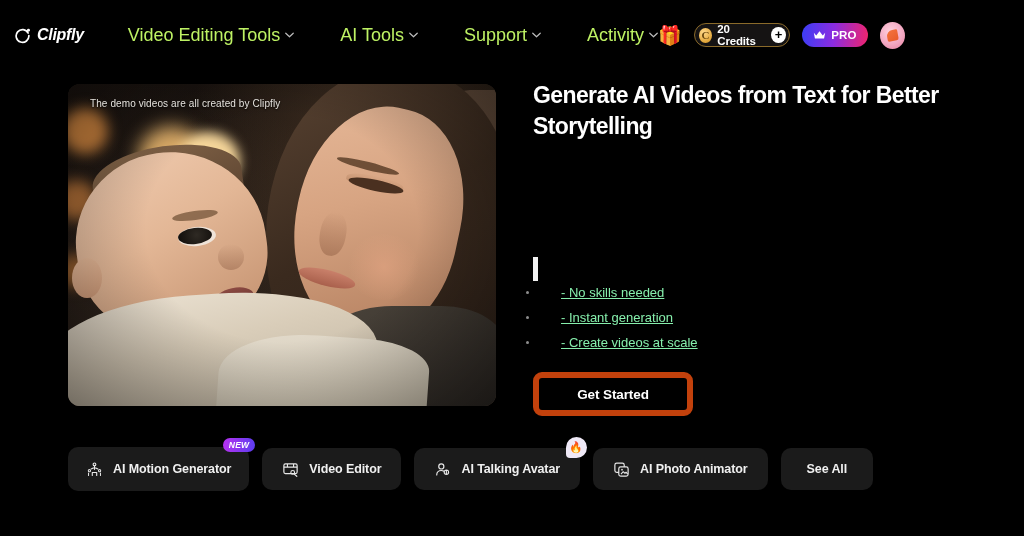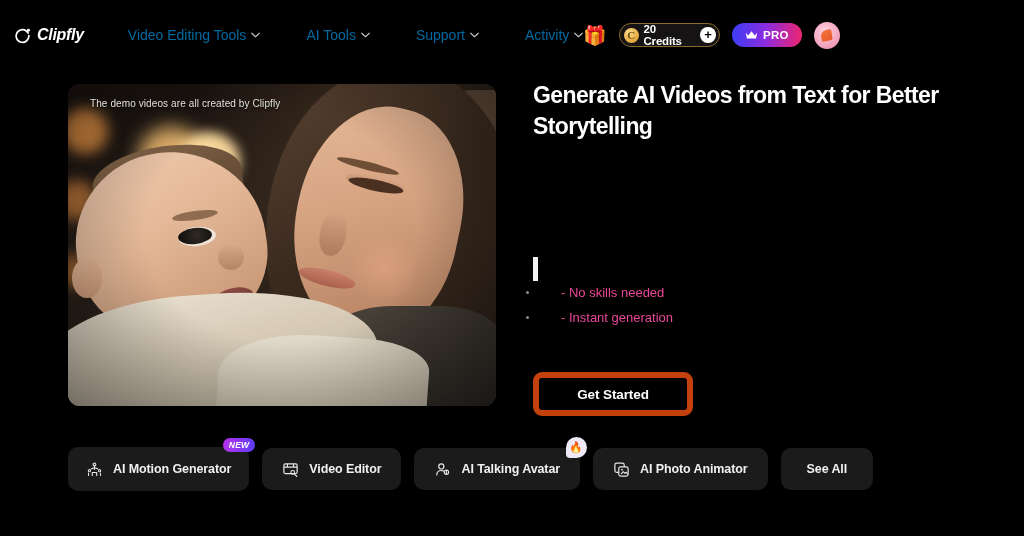--- a/index.html
+++ b/index.html
@@ -18,21 +18,21 @@
   }
   .brand{ display:flex; align-items:center; gap:6px; margin-left:14px; }
   .brand-logo{ width:17px; height:17px; display:block; }
   .brand-name{
     font-size:16px; font-weight:bold; font-style:italic; letter-spacing:-.3px;
     color:#fff;
   }
   .nav-links{ display:flex; align-items:center; margin-left:44px; }
   .nav-item{
     display:flex; align-items:center; gap:5px;
-    font-size:14px; color:#0369a1; cursor:pointer; white-space:nowrap;
+    font-size:18px; color:#bef264; cursor:pointer; white-space:nowrap;
   }
   .nav-item + .nav-item{ margin-left:46px; }
   .chev{ width:9px; height:6px; display:block; opacity:.85; }
 
   .nav-right{ margin-left:auto; display:flex; align-items:center; gap:12px; margin-right:12px; }
 
   .gift{ font-size:19px; line-height:1; cursor:pointer; }
 
   .credits{
     display:flex; align-items:center; gap:5px;
@@ -212,21 +212,21 @@
     font-size:23px; line-height:1.35; font-weight:bold; color:#ffffff;
     letter-spacing:-.6px;
   }
   .caret{
     position:absolute; left:0px; top:177px; width:5px; height:24px; background:#f2f2f2;
   }
   .bullets{ position:absolute; left:0px; top:200px; list-style:none; }
   .bullet{
     position:relative; display:flex; align-items:center;
     height:25px; padding-left:28px;
-    font-size:13px; color:#ec4899;
+    font-size:13px; color:#86efac;text-decoration:underline;
   }
   .bullet::before{
     content:""; position:absolute; left:-7px; top:11px;
     width:3px; height:3px; border-radius:50%; background:#8d8d8d;
   }
   .btn-start{
     position:absolute; left:0px; top:292px; width:160px; height:44px;
     border:6px solid #c2410c; border-radius:9px; background:transparent;
     color:#fff; font-size:13.5px; font-weight:bold; letter-spacing:-.1px;
     font-family:"Liberation Sans", sans-serif; cursor:pointer;
@@ -364,20 +364,21 @@
   </div>
 
   <div class="hero-text">
     <h1 class="headline">Generate AI Videos from Text for Better Storytelling</h1>
 
     <div class="caret"></div>
 
     <ul class="bullets">
       <li class="bullet">- No skills needed</li>
       <li class="bullet">- Instant generation</li>
+      <li class="bullet">- Create videos at scale</li>
     </ul>
 
     <button class="btn-start">Get Started</button>
   </div>
 </div>
 
 <div class="tools">
 
   <div class="chips">
 

